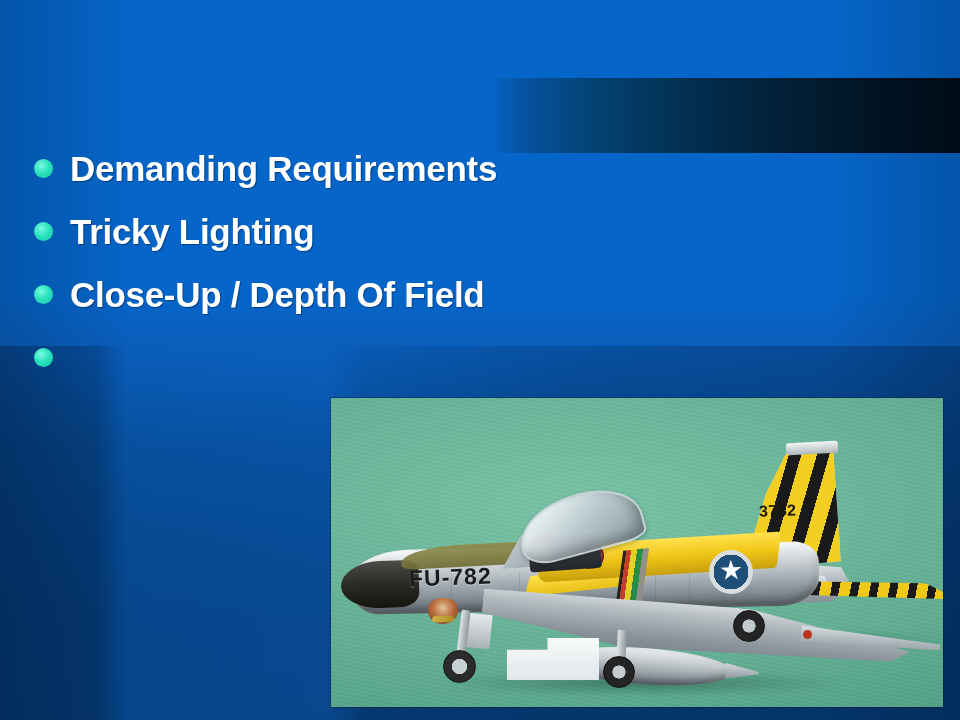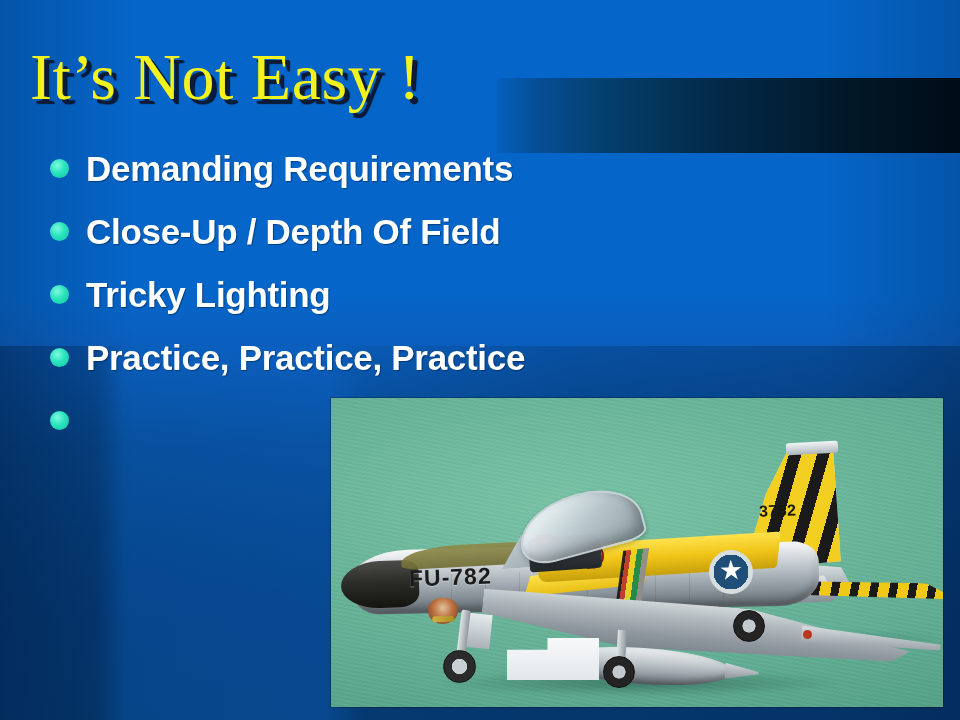--- a/index.html
+++ b/index.html
@@ -83,21 +83,21 @@
     line-height: 1;
     color: #f2f21e;
     letter-spacing: 0.5px;
     text-shadow: 4px 4px 0 #0d1b38, 5px 5px 1px rgba(4,10,25,0.85);
     white-space: nowrap;
   }
 
   
   .bullets {
     position: absolute;
-    left: 50px;
+    left: 34px;
     top: 137px;
     width: 700px;
   }
   .bullet-row {
     display: flex;
     align-items: center;
     height: 63px;
   }
   .bullet-dot {
     width: 19px;
@@ -470,43 +470,38 @@
 </head>
 <body>
 
 <div id="slide">
 
   <div class="bg-base"></div>
   <div class="bg-column"></div>
   <div class="bg-darkband"></div>
   <div class="bg-vignette"></div>
 
-  <div class="title">It’s Not Easy !</div>
 
   <div class="bullets">
 
     <div class="bullet-row">
       <span class="bullet-dot"></span>
       <span class="bullet-text">Demanding Requirements</span>
     </div>
 
     <div class="bullet-row">
       <span class="bullet-dot"></span>
+      <span class="bullet-text">Tricky Lighting</span>
+    </div>
+
+    <div class="bullet-row">
+      <span class="bullet-dot"></span>
       <span class="bullet-text">Close-Up / Depth Of Field</span>
     </div>
 
-    <div class="bullet-row">
-      <span class="bullet-dot"></span>
-      <span class="bullet-text">Tricky Lighting</span>
-    </div>
-
-    <div class="bullet-row">
-      <span class="bullet-dot"></span>
-      <span class="bullet-text">Practice, Practice, Practice</span>
-    </div>
 
     <div class="bullet-row">
       <span class="bullet-dot"></span>
     </div>
 
   </div>
 
   <div class="photo">
     <div class="photo-bg"></div>
 

